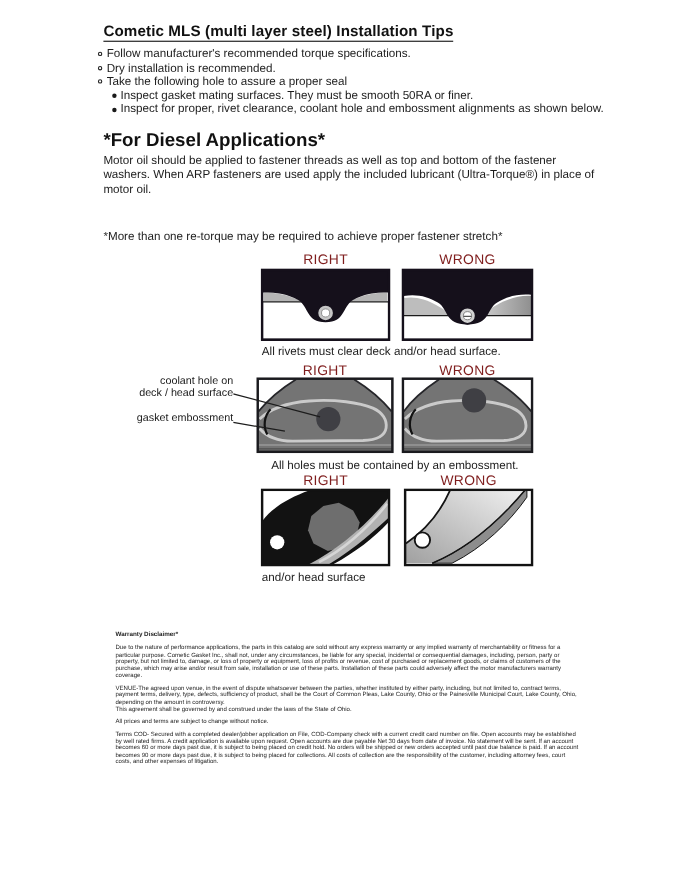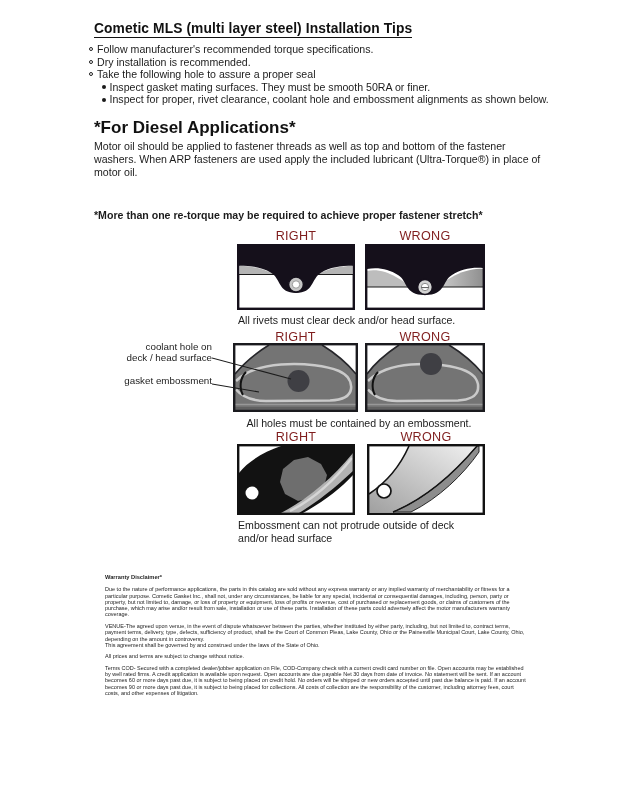--- a/index.html
+++ b/index.html
@@ -25,21 +25,21 @@
   }
   .mk-fill {
     flex:none; width:4px; height:4px; background:#1a1a1a; border-radius:50%;
     margin:3.2px 3.5px 0 0;
   }
 
   .diesel-h { left:94px; top:118px; font-size:17px; font-weight:bold; color:#111; }
   .body-p { position:absolute; left:94px; width:452px; font-size:10.6px; line-height:13.2px; color:#1c1c1c; }
   .p1 { top:140px; }
   .p2 { top:167px; }
-  .p3 { top:209px; width:462px;font-weight:bold; }
+  .p3 { top:209px; width:462px; }
 
   .dlabel { font-size:12.6px; color:#7f1d1d; text-align:center; letter-spacing:0.3px; }
   .caption { font-size:10.6px; color:#1c1c1c; }
   .pointer-label { font-size:9.8px; line-height:10.6px; color:#1c1c1c; text-align:right; }
 
   .legal { left:105px; top:574px; width:424px; font-size:5.5px; line-height:6.3px; color:#1d1d1d; }
   .legal .lh { font-weight:bold; font-size:5.7px; margin-bottom:6px; }
   .legal p { margin-bottom:5.2px; white-space:pre-line; }
 
   .pagenum { left:344px; top:761px; width:145px; text-align:center; font-size:13.2px; color:#a21caf; letter-spacing:0.3px; }
@@ -182,21 +182,20 @@
     <rect x="1.2" y="1.2" width="115.6" height="68.6" fill="#ffffff"></rect>
     <path d="M42,2 L110,2 C88,28 60,54 26,68 L2,68 L2,50 C20,38 34,20 42,2 Z" fill="url(#g3w)"></path>
     <path d="M42,2 C34,20 20,38 2,50" stroke="#141414" stroke-width="1.6" fill="none"></path>
     <path d="M110,2 C88,28 60,54 26,68 L44,68 C72,54 96,31 112,8 L112,2 Z" fill="#8d8d8d" stroke="#161616" stroke-width="0.9"></path>
     <path d="M110,2 C88,28 60,54 26,68" stroke="#141414" stroke-width="1.4" fill="none"></path>
     <circle cx="17" cy="47" r="7" fill="#ffffff" stroke="#141414" stroke-width="1.7"></circle>
     <rect x="1.2" y="1.2" width="115.6" height="68.6" fill="none" stroke="#121212" stroke-width="2.4"></rect>
   </svg>
 
   <div class="abs caption" style="left:238px; top:519px; width:280px; line-height:13px;">
-    <div>Embossment can not protrude outside of deck</div>
     <div>and/or head surface</div>
   </div>
 
   <div class="abs legal">
     <div class="lh">Warranty Disclaimer*</div>
     <p>Due to the nature of performance applications, the parts in this catalog are sold without any express warranty or any implied warranty of merchantability or fitness for a particular purpose.  Cometic Gasket Inc., shall not, under any circumstances, be liable for any special, incidental or consequential damages, including, person, party or property, but not limited to, damage, or loss of property or equipment, loss of profits or revenue, cost of purchased or replacement goods, or claims of customers of the purchase, which may arise and/or result from sale, installation or use of these parts.  Installation of these parts could adversely affect the motor manufacturers warranty coverage.</p>
     <p>VENUE-The agreed upon venue, in the event of dispute whatsoever between the parties, whether instituted by either party, including, but not limited to, contract terms, payment terms, delivery, type, defects, sufficiency of product, shall be the Court of Common Pleas, Lake County, Ohio or the Painesville Municipal Court, Lake County, Ohio, depending on the amount in controversy.
 This agreement shall be governed by and construed under the laws of the State of Ohio.</p>
     <p>All prices and terms are subject to change without notice.</p>
     <p>Terms COD- Secured with a completed dealer/jobber application on File, COD-Company check with a current credit card number on file.  Open accounts may be established by well rated firms.  A credit application is available upon request.  Open accounts are due payable Net 30 days from date of invoice.  No statement will be sent.  If an account becomes 60 or more days past due, it is subject to being placed on credit hold.  No orders will be shipped or new orders accepted until past due balance is paid.  If an account becomes 90 or more days past due, it is subject to being placed for collections.  All costs of collection are the responsibility of the customer, including attorney fees, court costs, and other expenses of litigation.</p>

